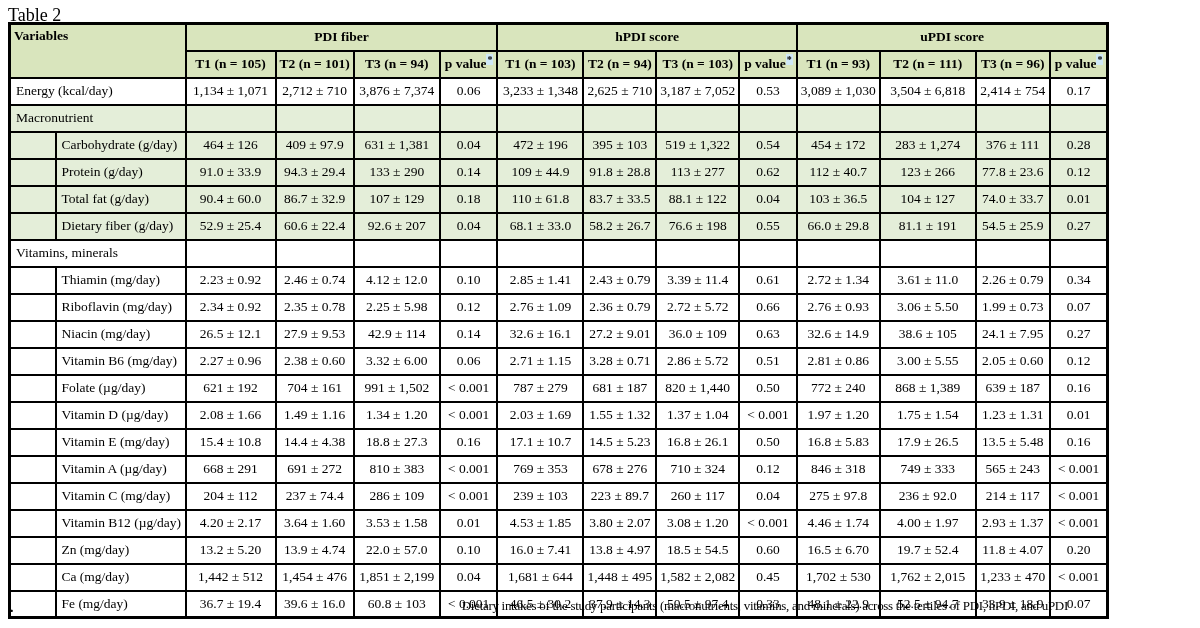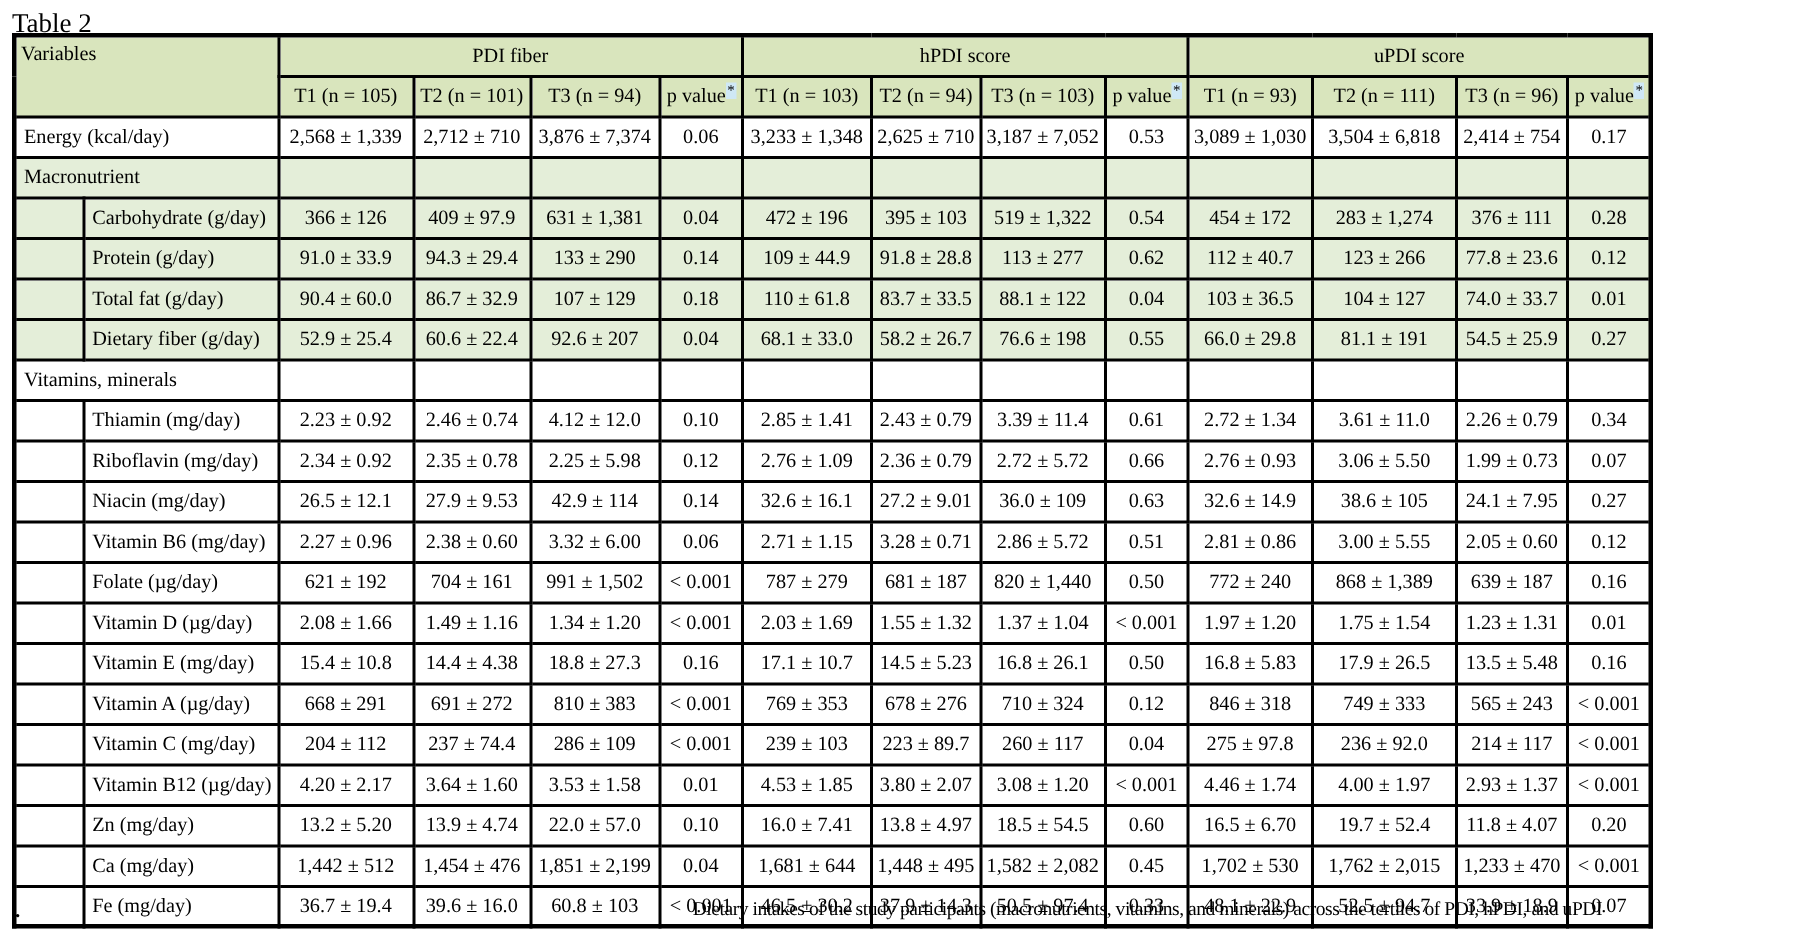--- a/index.html
+++ b/index.html
@@ -27,21 +27,21 @@
   col.c-label{width:130px;}
   th,td{
     border:2px solid var(--border);
     padding:1px 3px;
     font-size:13.5px;
     height:27px;
     overflow:hidden;white-space:nowrap;
   }
   thead th{
     background:var(--header-green);
-    font-weight:normal;text-align:center;vertical-align:middle;
+    font-weight:bold;text-align:center;vertical-align:middle;
   }
   th.varhead{text-align:left;vertical-align:top;padding-top:3px;}
   th.pvalhead{text-align:left;padding-left:4px;}
   sup.fnref{
     background:var(--fn-highlight);
     font-size:10px;line-height:0;padding:0 1px;
   }
   td.val{text-align:center;}
   td.rowlabel{text-align:left;padding-left:5px;}
   tr.shaded td{background:var(--section-green);}
@@ -93,21 +93,21 @@
         <th class="pvalhead"><span>p value</span><sup class="fnref">*</sup></th>
         <th>T1 (n = 93)</th>
         <th>T2 (n = 111)</th>
         <th>T3 (n = 96)</th>
         <th class="pvalhead"><span>p value</span><sup class="fnref">*</sup></th>
       </tr>
     </thead>
   <tbody>
       <tr>
         <td class="rowlabel" colspan="2">Energy (kcal/day)</td>
-        <td class="val">2,568 ± 1,339</td>
+        <td class="val">1,134 ± 1,071</td>
         <td class="val">2,712 ± 710</td>
         <td class="val">3,876 ± 7,374</td>
         <td class="val">0.06</td>
         <td class="val">3,233 ± 1,348</td>
         <td class="val">2,625 ± 710</td>
         <td class="val">3,187 ± 7,052</td>
         <td class="val">0.53</td>
         <td class="val">3,089 ± 1,030</td>
         <td class="val">3,504 ± 6,818</td>
         <td class="val">2,414 ± 754</td>
@@ -124,21 +124,21 @@
         <td class="val"></td>
         <td class="val"></td>
         <td class="val"></td>
         <td class="val"></td>
         <td class="val"></td>
         <td class="val"></td>
       </tr>
       <tr class="shaded">
         <td></td>
         <td class="rowlabel">Carbohydrate (g/day)</td>
-        <td class="val">366 ± 126</td>
+        <td class="val">464 ± 126</td>
         <td class="val">409 ± 97.9</td>
         <td class="val">631 ± 1,381</td>
         <td class="val">0.04</td>
         <td class="val">472 ± 196</td>
         <td class="val">395 ± 103</td>
         <td class="val">519 ± 1,322</td>
         <td class="val">0.54</td>
         <td class="val">454 ± 172</td>
         <td class="val">283 ± 1,274</td>
         <td class="val">376 ± 111</td>

